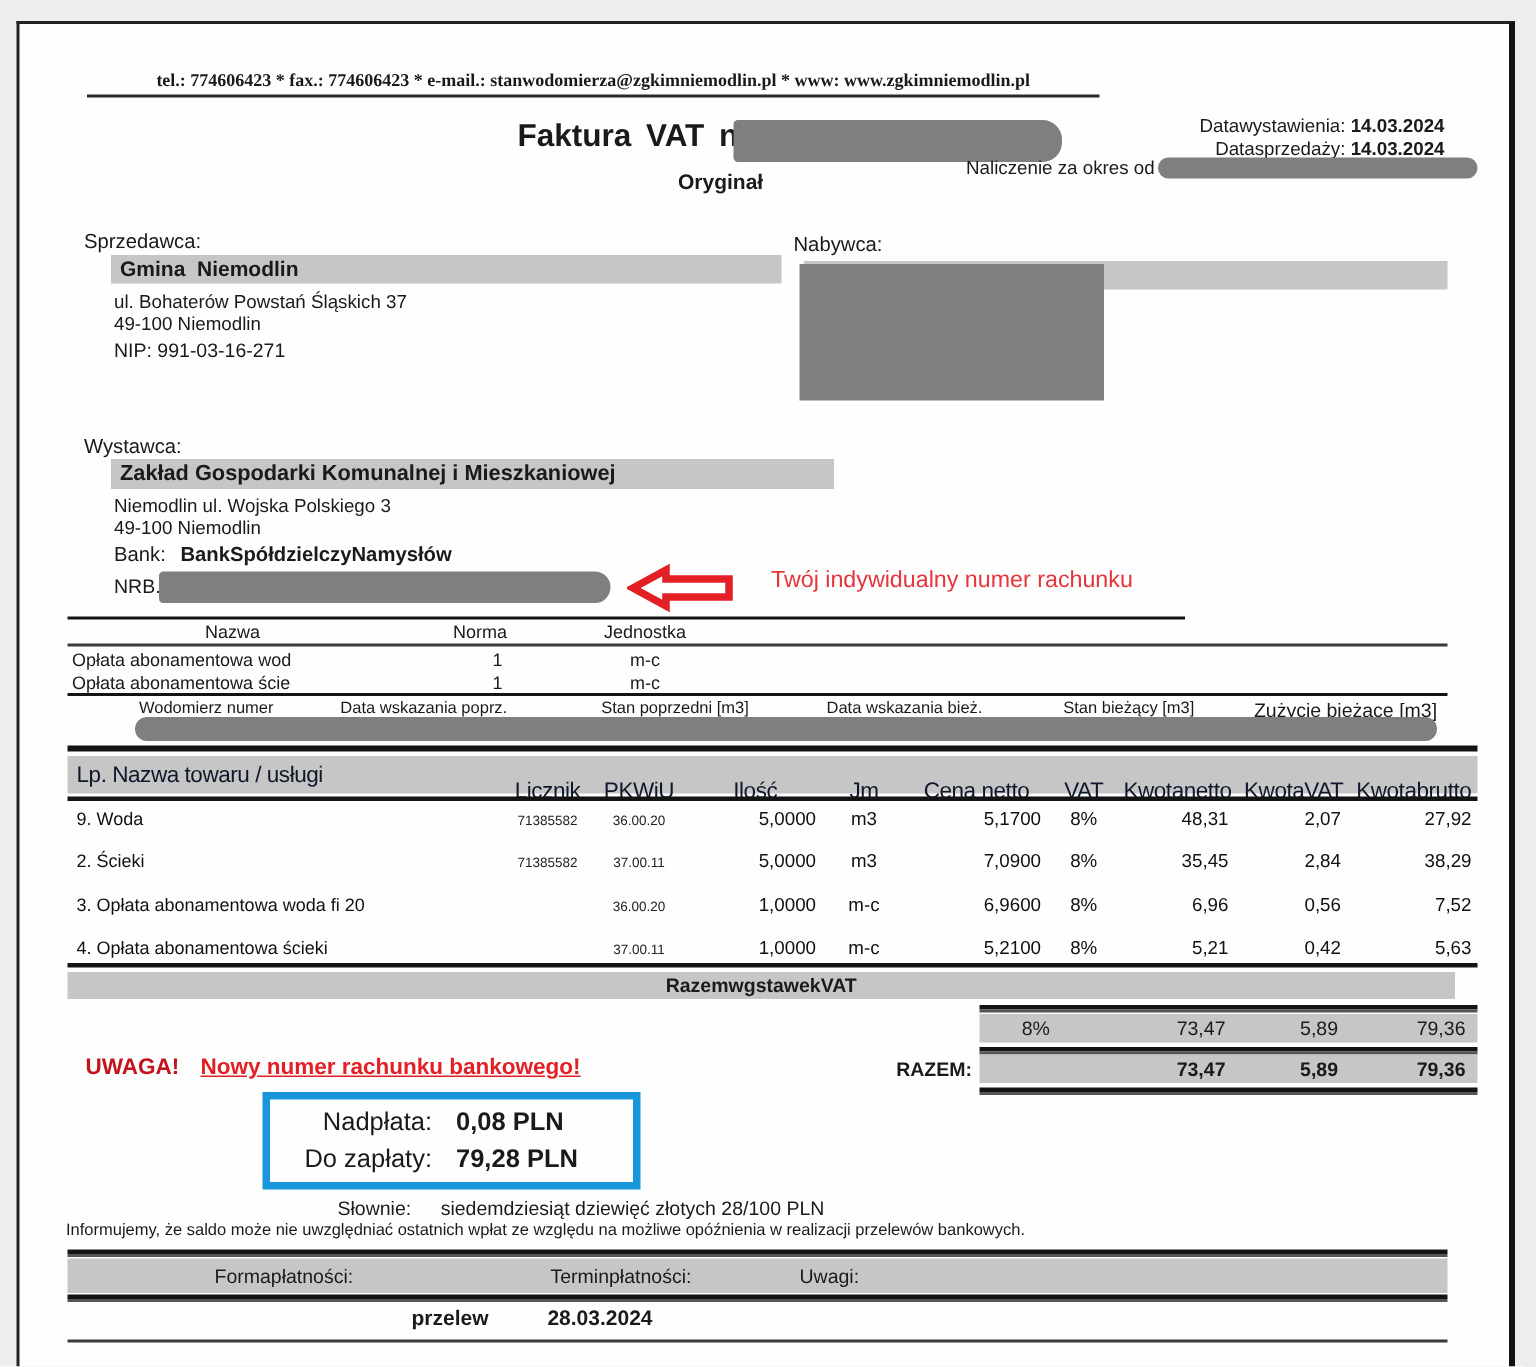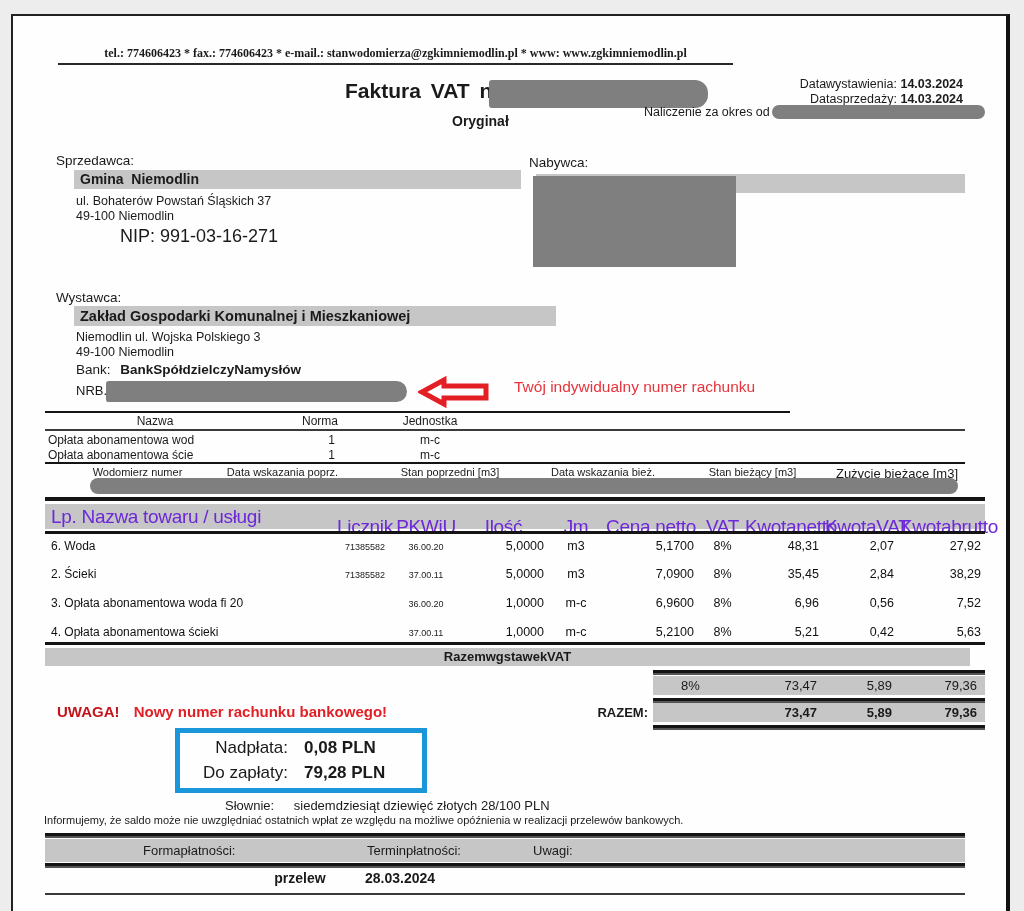--- a/index.html
+++ b/index.html
@@ -30,21 +30,21 @@
   .c-jm{width:52px;text-align:center;}
   .c-cena{width:98px;text-align:right;padding-right:6px;}
   .c-vat{width:45px;text-align:center;}
   .c-kn{width:80px;text-align:right;padding-right:6px;}
   .c-kv{width:75px;text-align:right;padding-right:6px;}
   .c-kb{width:85px;text-align:right;padding-right:4px;}
   .hcell{text-align:center;margin-top:21px;}
   .h-name{text-align:left;}
   .itemrow{font-size:12.5px;color:#111;}
   .itemrow .c-licz,.itemrow .c-pkw{font-size:9px;color:#222;padding-top:3px;}
-  .ihead{font-size:19px;letter-spacing:-0.3px;color:#6d28d9;}
+  .ihead{font-size:15px;letter-spacing:-0.3px;color:#0f172a;}
   
   .s-rate{width:75px;text-align:center;}
   .s-n{width:95px;text-align:right;padding-right:6px;}
   .s-v{width:75px;text-align:right;padding-right:6px;}
   .s-b{width:87px;text-align:right;padding-right:8px;}
   .small-label{font-size:13.5px;}
   .addr{font-size:12.5px;}
 </style>
 </head>
 <body>
@@ -62,21 +62,21 @@
     <div><span>Datawystawienia:</span> <span class="b">14.03.2024</span></div>
     <div><span>Datasprzedaży:</span> <span class="b">14.03.2024</span></div>
   </div>
   <div class="abs" style="left:644px;top:105px;font-size:12.5px;">Naliczenie za okres od</div>
   <div class="abs redact" style="left:772px;top:105px;width:213px;height:14px;border-radius:7px;"></div>
 
   <div class="abs small-label" style="left:56px;top:153px;">Sprzedawca:</div>
   <div class="abs bar b" style="left:74px;top:170px;width:447px;height:19px;font-size:14px;padding-left:6px;line-height:19px;white-space:pre;">Gmina  Niemodlin</div>
   <div class="abs addr" style="left:76px;top:194px;">ul. Bohaterów Powstań Śląskich 37</div>
   <div class="abs addr" style="left:76px;top:209px;">49-100 Niemodlin</div>
-  <div class="abs" style="left:76px;top:226px;font-size:18px;margin-left:44px;">NIP: 991-03-16-271</div>
+  <div class="abs" style="left:76px;top:226px;font-size:13px;">NIP: 991-03-16-271</div>
 
   <div class="abs small-label" style="left:529px;top:155px;">Nabywca:</div>
   <div class="abs bar" style="left:536px;top:174px;width:429px;height:19px;"></div>
   <div class="abs redact" style="left:533px;top:176px;width:203px;height:91px;"></div>
 
   <div class="abs small-label" style="left:56px;top:290px;">Wystawca:</div>
   <div class="abs bar b" style="left:74px;top:306px;width:482px;height:20px;font-size:14.5px;padding-left:6px;line-height:20px;white-space:pre;">Zakład Gospodarki Komunalnej i Mieszkaniowej</div>
   <div class="abs addr" style="left:76px;top:330px;">Niemodlin ul. Wojska Polskiego 3</div>
   <div class="abs addr" style="left:76px;top:345px;">49-100 Niemodlin</div>
   <div class="abs" style="left:76px;top:362px;font-size:13.5px;">
@@ -122,21 +122,21 @@
     <div class="c-jm hcell">Jm</div>
     <div class="c-cena hcell" style="text-align:center;padding:0;">Cena netto</div>
     <div class="c-vat hcell">VAT</div>
     <div class="c-kn hcell" style="text-align:center;padding:0;">Kwotanetto</div>
     <div class="c-kv hcell" style="text-align:center;padding:0;">KwotaVAT</div>
     <div class="c-kb hcell" style="text-align:center;padding:0;">Kwotabrutto</div>
   </div>
   <div class="abs hline" style="left:45px;top:531px;width:940px;height:3px;"></div>
 
   <div class="abs row itemrow" style="left:45px;top:539px;width:940px;">
-    <div class="c-name" style="font-size:12px;">6. Woda</div>
+    <div class="c-name" style="font-size:12px;">9. Woda</div>
     <div class="c-licz">71385582</div>
     <div class="c-pkw">36.00.20</div>
     <div class="c-ilo">5,0000</div>
     <div class="c-jm">m3</div>
     <div class="c-cena">5,1700</div>
     <div class="c-vat">8%</div>
     <div class="c-kn">48,31</div>
     <div class="c-kv">2,07</div>
     <div class="c-kb">27,92</div>
   </div>
@@ -191,21 +191,21 @@
   <div class="abs bar row b" style="left:653px;top:703px;width:332px;height:19px;font-size:13px;line-height:19px;">
     <div class="s-rate"></div>
     <div class="s-n">73,47</div>
     <div class="s-v">5,89</div>
     <div class="s-b">79,36</div>
   </div>
   <div class="abs dline" style="left:653px;top:725px;width:332px;"></div>
 
   <div class="abs b" style="left:57px;top:703px;font-size:15px;">
     <span style="color:var(--red-dark);">UWAGA!</span>
-    <span style="color:var(--red-accent);margin-left:10px;">Nowy numer rachunku bankowego!</span>
+    <span style="color:var(--red-accent);margin-left:10px;text-decoration:underline;">Nowy numer rachunku bankowego!</span>
   </div>
 
   <div class="abs" style="left:175px;top:728px;width:252px;height:65px;border:5px solid var(--blue-box);display:flex;flex-direction:column;justify-content:space-evenly;">
     <div class="row" style="font-size:17px;align-items:baseline;">
       <div class="right" style="width:108px;">Nadpłata:</div>
       <div class="b" style="margin-left:16px;">0,08 PLN</div>
     </div>
     <div class="row" style="font-size:17px;align-items:baseline;">
       <div class="right" style="width:108px;">Do zapłaty:</div>
       <div class="b" style="margin-left:16px;">79,28 PLN</div>

